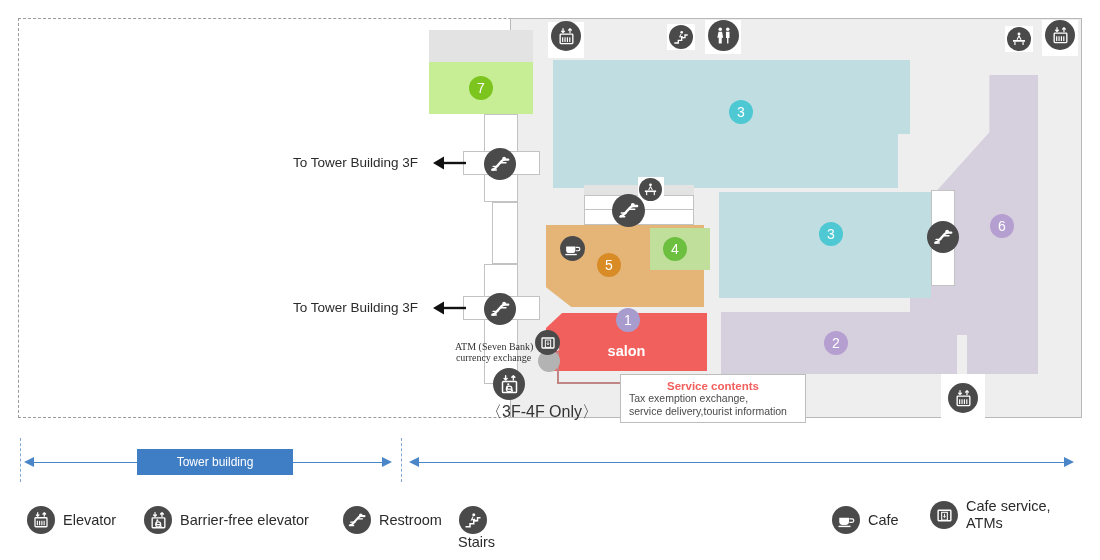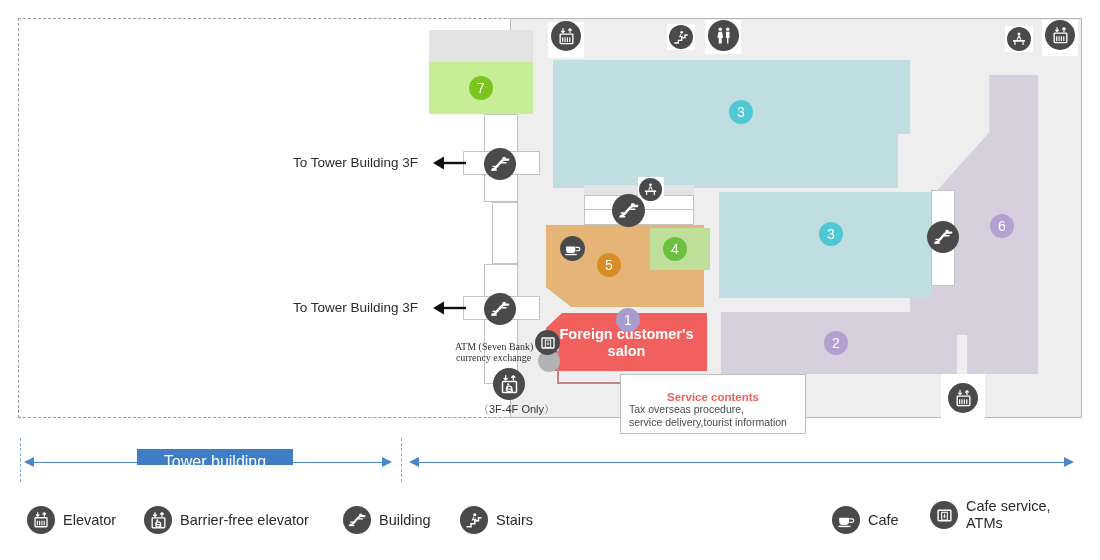--- a/index.html
+++ b/index.html
@@ -60,37 +60,37 @@
   .nav-arrow { position: absolute; }
 
   .atm-label {
     position: absolute;
     font-size: 10px; line-height: 11px; color: #333; text-align: center;
     white-space: nowrap;
     font-family: Liberation Serif, serif;
   }
   .only-label {
     position: absolute;
-    font-size: 11px; color: #333; white-space: nowrap;
+    font-size: 16px; color: #333; white-space: nowrap; margin-left: 8px;
   }
 
   .salon-shape {
     position: absolute;
     background: #f2605e;
   }
   .salon-text {
     position: absolute;
     color: #ffffff; font-size: 14.5px; font-weight: bold;
     line-height: 17px; text-align: center; width: 100%;
   }
   .callout-box {
     position: absolute;
     background: #ffffff;
     border: 1px solid #bdbdbd;
-    padding: 16px 8px 5px 8px;
+    padding: 5px 8px 5px 8px;
   }
   .callout-title {
     color: #f2605e; font-size: 11.5px; font-weight: bold; text-align: center;
   }
   .callout-body {
     color: #4a4a4a; font-size: 10.5px; line-height: 12.5px; text-align: left;
   }
   .callout-line { position: absolute; background: #c08585; }
   .callout-dot {
     position: absolute; width: 6px; height: 6px; border-radius: 50%;
@@ -100,23 +100,23 @@
   
   #bldgbar { position: absolute; left: 0; top: 432px; width: 1100px; height: 56px; }
   .bar-divider {
     position: absolute; top: 6px; width: 0; height: 44px;
     border-left: 1px dashed #7fa8d6;
   }
   .bar-line {
     position: absolute; top: 30px; height: 1px; background: #4a86c8;
   }
   .bar-chip {
-    position: absolute; top: 17px; height: 16px;
+    position: absolute; top: 17px; height: 26px;
     background: #3f7ec4; color: #ffffff;
-    font-size: 16px; line-height: 26px; text-align: center;
+    font-size: 12px; line-height: 26px; text-align: center;
   }
   .arrow-l, .arrow-r { position: absolute; top: 24px; }
 
   
   #legend { position: absolute; left: 0; top: 490px; width: 1100px; height: 70px; }
   .leg-item { position: absolute; display: flex; align-items: center; }
   .leg-ico {
     width: 28px; height: 28px; border-radius: 50%;
     background: #4a4a4a; flex: 0 0 28px;
     display: flex; align-items: center; justify-content: center;
@@ -180,31 +180,30 @@
 
     <div class="zone" style="left:721px; top:312px; width:236px; height:62px; background:#d6cfde;">
       <div class="zone-badge" style="left:103px; top:19px; background:#b49fd0;">2</div>
     </div>
     <div class="zone" style="left:967px; top:312px; width:71px; height:62px; background:#d6cfde;"></div>
 
     <div class="white-block" style="left:941px; top:374px; width:44px; height:44px;"></div>
 
     <div class="salon-shape" style="left:546px; top:313px; width:161px; height:58px;
                 clip-path: polygon(10% 0%, 100% 0%, 100% 100%, 0% 100%, 0% 26%);">
-      <div class="salon-text" style="top:13px;">Foreign customer's</div>
       <div class="salon-text" style="top:30px;">salon</div>
     </div>
     <div class="zone-badge" style="left:616px; top:308px; background:#a79ccd;">1</div>
 
     <div class="callout-dot" style="left:554px; top:346px;"></div>
     <div class="callout-line" style="left:557px; top:352px; width:1.5px; height:31px;"></div>
     <div class="callout-line" style="left:557px; top:382px; width:64px; height:1.5px;"></div>
     <div class="callout-box" style="left:620px; top:374px; width:186px;">
       <div class="callout-title">Service contents</div>
-      <div class="callout-body">Tax overseas procedure,</div>
+      <div class="callout-body">Tax exemption exchange,</div>
       <div class="callout-body">service delivery,tourist information</div>
     </div>
 
     <div class="nav-label" style="left:293px; top:155px;">To Tower Building 3F</div>
     <svg class="nav-arrow" style="left:433px; top:152px;" width="34" height="22" viewBox="0 0 34 22">
       <line x1="33" y1="11" x2="7" y2="11" stroke="#111" stroke-width="2.4"></line>
       <polygon points="0,11 11,4.5 11,17.5" fill="#111"></polygon>
     </svg>
 
     <div class="nav-label" style="left:293px; top:300px;">To Tower Building 3F</div>
@@ -420,24 +419,24 @@
 
     <div class="leg-item" style="left:343px; top:16px;">
       <span class="leg-ico">
         <svg width="20" height="20" viewBox="0 0 24 24">
           <circle cx="16.5" cy="6.2" r="2.1" fill="#fff"></circle>
           <path d="M4 18 C6 18 6.5 17 8 15.3 L14 8.6 C15 7.6 16 7.3 17.6 7.3 L21 7.3" stroke="#fff" stroke-width="2.5" fill="none" stroke-linecap="round"></path>
           <path d="M4.5 14.6 L9.5 14.6 M13 10.6 L18.5 10.6" stroke="#fff" stroke-width="1.6" stroke-linecap="round"></path>
           <path d="M3 18.6 L8 18.6" stroke="#fff" stroke-width="1.6" stroke-linecap="round"></path>
         </svg>
       </span>
-      <span class="leg-txt">Building</span>
-    </div>
-
-    <div class="leg-item" style="left:460px; top:16px;">
+      <span class="leg-txt">Restroom</span>
+    </div>
+
+    <div class="leg-item" style="left:450px; top:16px;flex-direction:column;">
       <span class="leg-ico">
         <svg width="18" height="18" viewBox="0 0 24 24">
           <path d="M2 21 L8 21 L8 17 L13 17 L13 13 L18 13 L18 9 L22 9" stroke="#fff" stroke-width="2" fill="none"></path>
           <circle cx="13" cy="5" r="2" fill="#fff"></circle>
           <path d="M12 7.5 L10 12 L14 11 L16 14" stroke="#fff" stroke-width="1.5" fill="none"></path>
         </svg>
       </span>
       <span class="leg-txt">Stairs</span>
     </div>
 

